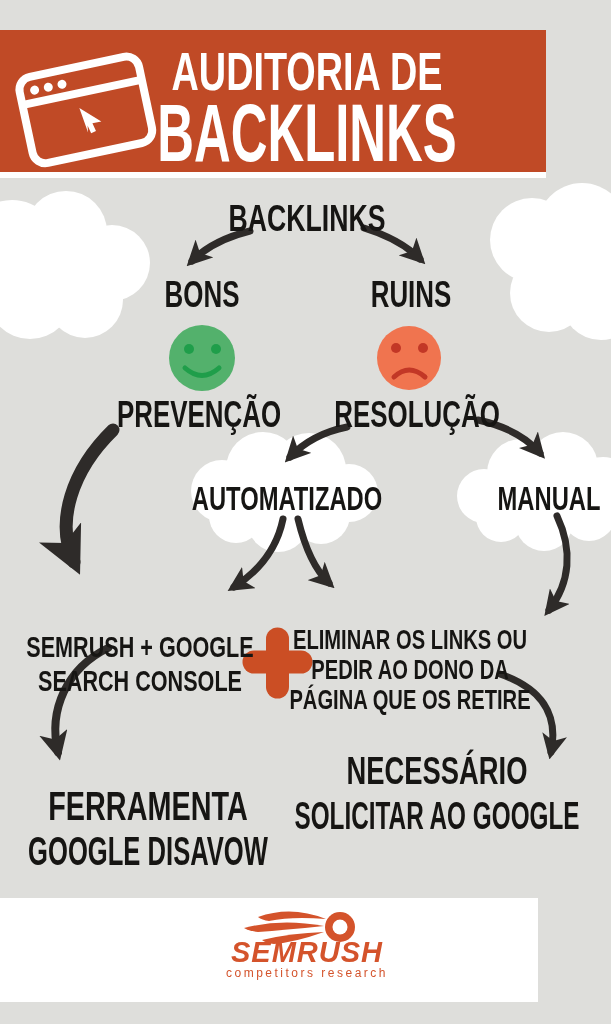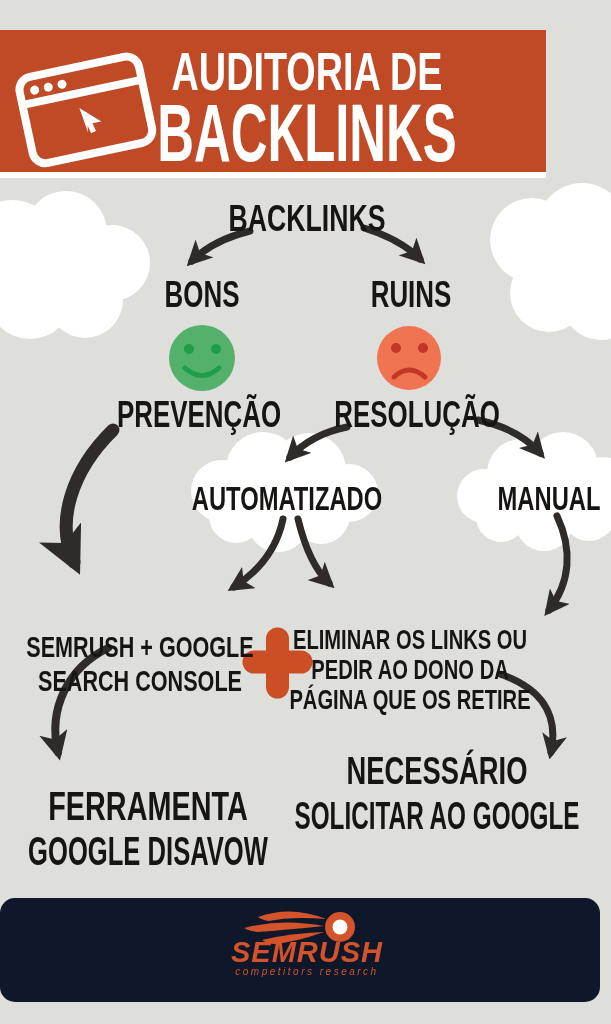--- a/index.html
+++ b/index.html
@@ -28,34 +28,34 @@
     position:absolute;color:#161513;font-weight:700;white-space:nowrap;
     line-height:1;z-index:3;
   }
   .cx72{transform:translateX(-50%) scaleX(0.72);}
   .cx64{transform:translateX(-50%) scaleX(0.64);}
   .multi{text-align:center;}
   
   #art{position:absolute;left:0;top:0;z-index:1;}
   
   #footer{
-    position:absolute;left:0;top:898px;width:600px;height:104px;
-    background:#0f172a;z-index:2;border-radius:15px;
+    position:absolute;left:0;top:898px;width:538px;height:104px;
+    background:#ffffff;z-index:2;
   }
   #brand{
     position:absolute;left:307px;top:40px;
     transform:translateX(-50%);
     color:#d4532b;font-weight:700;font-style:italic;
     font-size:29px;letter-spacing:1px;line-height:1;white-space:nowrap;
   }
   #tagline{
     position:absolute;left:307px;top:69px;
     transform:translateX(-50%);
-    color:#d4532b;font-style:italic;
-    font-size:10px;letter-spacing:2.5px;line-height:1;white-space:nowrap;
+    color:#d4532b;
+    font-size:12px;letter-spacing:2.5px;line-height:1;white-space:nowrap;
   }
   #flame{position:absolute;left:236px;top:6px;}
   #bottom-strip{
     position:absolute;left:0;top:1002px;width:611px;height:22px;
     background:#dededb;z-index:2;
   }
 </style>
 </head>
 <body>
 

